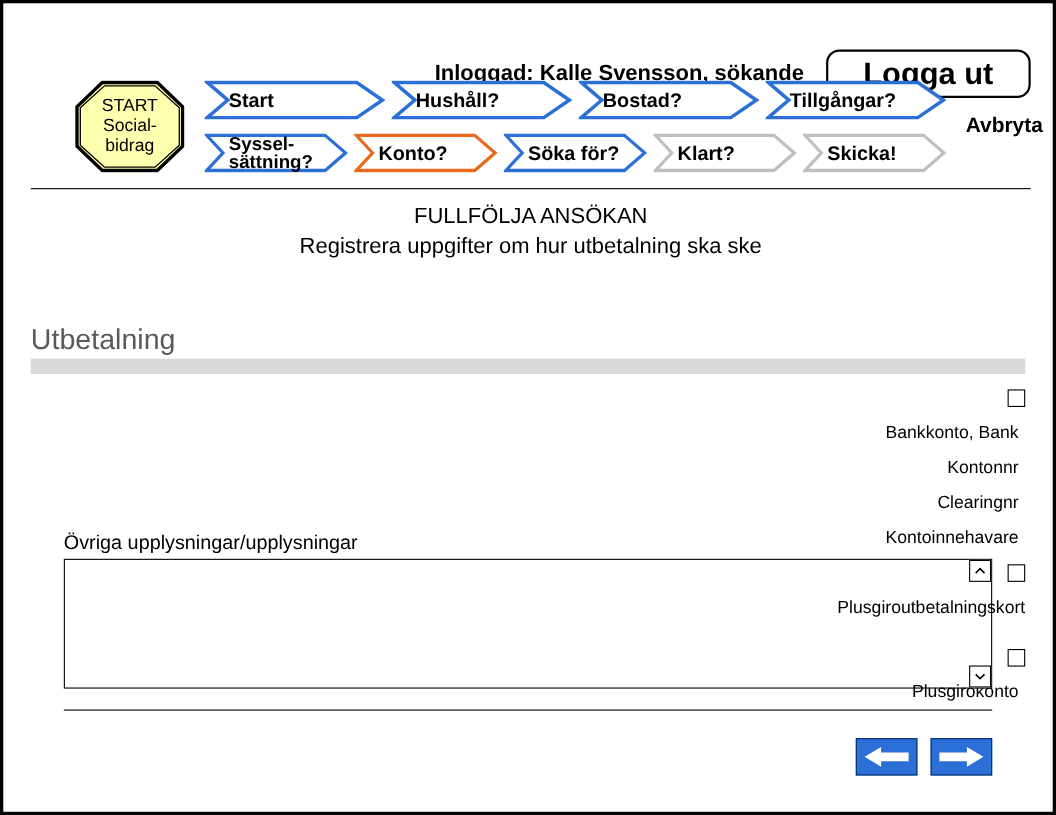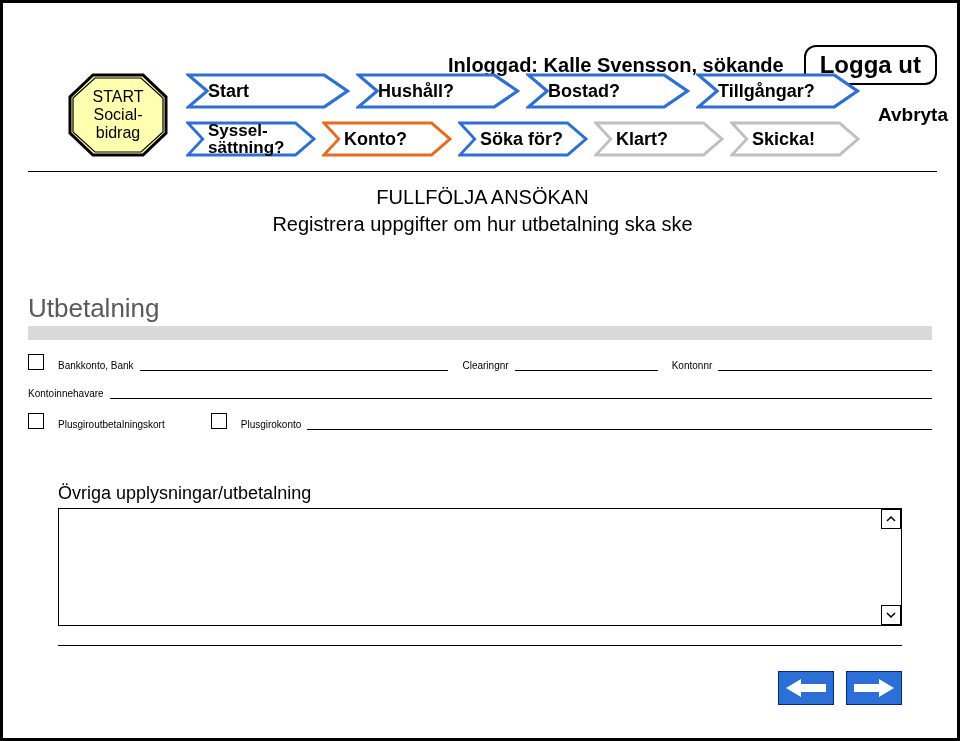--- a/index.html
+++ b/index.html
@@ -22,23 +22,23 @@
     gap: 20px;
     margin-top: 32px;
   }
   .login-text {
     font-weight: bold;
     font-size: 20px;
   }
   .logout-btn {
     border: 2px solid #000;
     border-radius: 12px;
-    padding: 4px 14px;
+    padding: 4px 32px;
     font-weight: bold;
-    font-size: 24px;
+    font-size: 28px;
     background: #fff;
   }
   
   .nav-wrap {
     position: absolute;
     top: 70px; left: 25px; right: 20px;
   }
   .nav-rows {
     display: flex;
     align-items: center;
@@ -125,22 +125,23 @@
   .section-bar {
     height: 14px;
     background: #d9d9d9;
     width: 100%;
   }
   .form-row {
     display: flex;
     align-items: flex-end;
     gap: 14px;
     margin-top: 14px;
-    font-size: 10px;
+    font-size: 16px;
     color: #000;
+    flex-direction: column;
   }
   .chk {
     width: 16px; height: 16px;
     border: 1.5px solid #000;
     flex-shrink: 0;
     margin-bottom: 1px;
   }
   .fld {
     display: flex;
     align-items: flex-end;
@@ -307,26 +308,26 @@
 <div class="form-area">
   <div class="section-title">Utbetalning</div>
   <div class="section-bar"></div>
 
   <div class="form-row">
     <div class="chk"></div>
     <div class="fld" style="flex:1.8">
       <span class="lbl">Bankkonto,  Bank</span>
       <div class="line"></div>
     </div>
+    <div class="fld" style="flex:1.2">
+      <span class="lbl">Kontonnr</span>
+      <div class="line"></div>
+    </div>
     <div class="fld" style="flex:0.9">
       <span class="lbl">Clearingnr</span>
-      <div class="line"></div>
-    </div>
-    <div class="fld" style="flex:1.2">
-      <span class="lbl">Kontonnr</span>
       <div class="line"></div>
     </div>
   </div>
 
   <div class="form-row">
     <div class="fld">
       <span class="lbl">Kontoinnehavare</span>
       <div class="line"></div>
     </div>
   </div>
@@ -337,21 +338,21 @@
     <div style="width:18px"></div>
     <div class="chk"></div>
     <div class="fld">
       <span class="lbl">Plusgirokonto</span>
       <div class="line"></div>
     </div>
   </div>
 </div>
 
 <div class="ovriga">
-  <div class="ovriga-label">Övriga upplysningar/utbetalning</div>
+  <div class="ovriga-label">Övriga upplysningar/upplysningar</div>
   <div class="textbox">
     <div class="scroll-ctrl scroll-up">
       <svg viewBox="0 0 12 12">
           <polyline points="2,8 6,4 10,8" fill="none" stroke="#000" stroke-width="1.5"></polyline>
         </svg>
     </div>
     <div class="scroll-ctrl scroll-down">
       <svg viewBox="0 0 12 12">
           <polyline points="2,4 6,8 10,4" fill="none" stroke="#000" stroke-width="1.5"></polyline>
         </svg>

